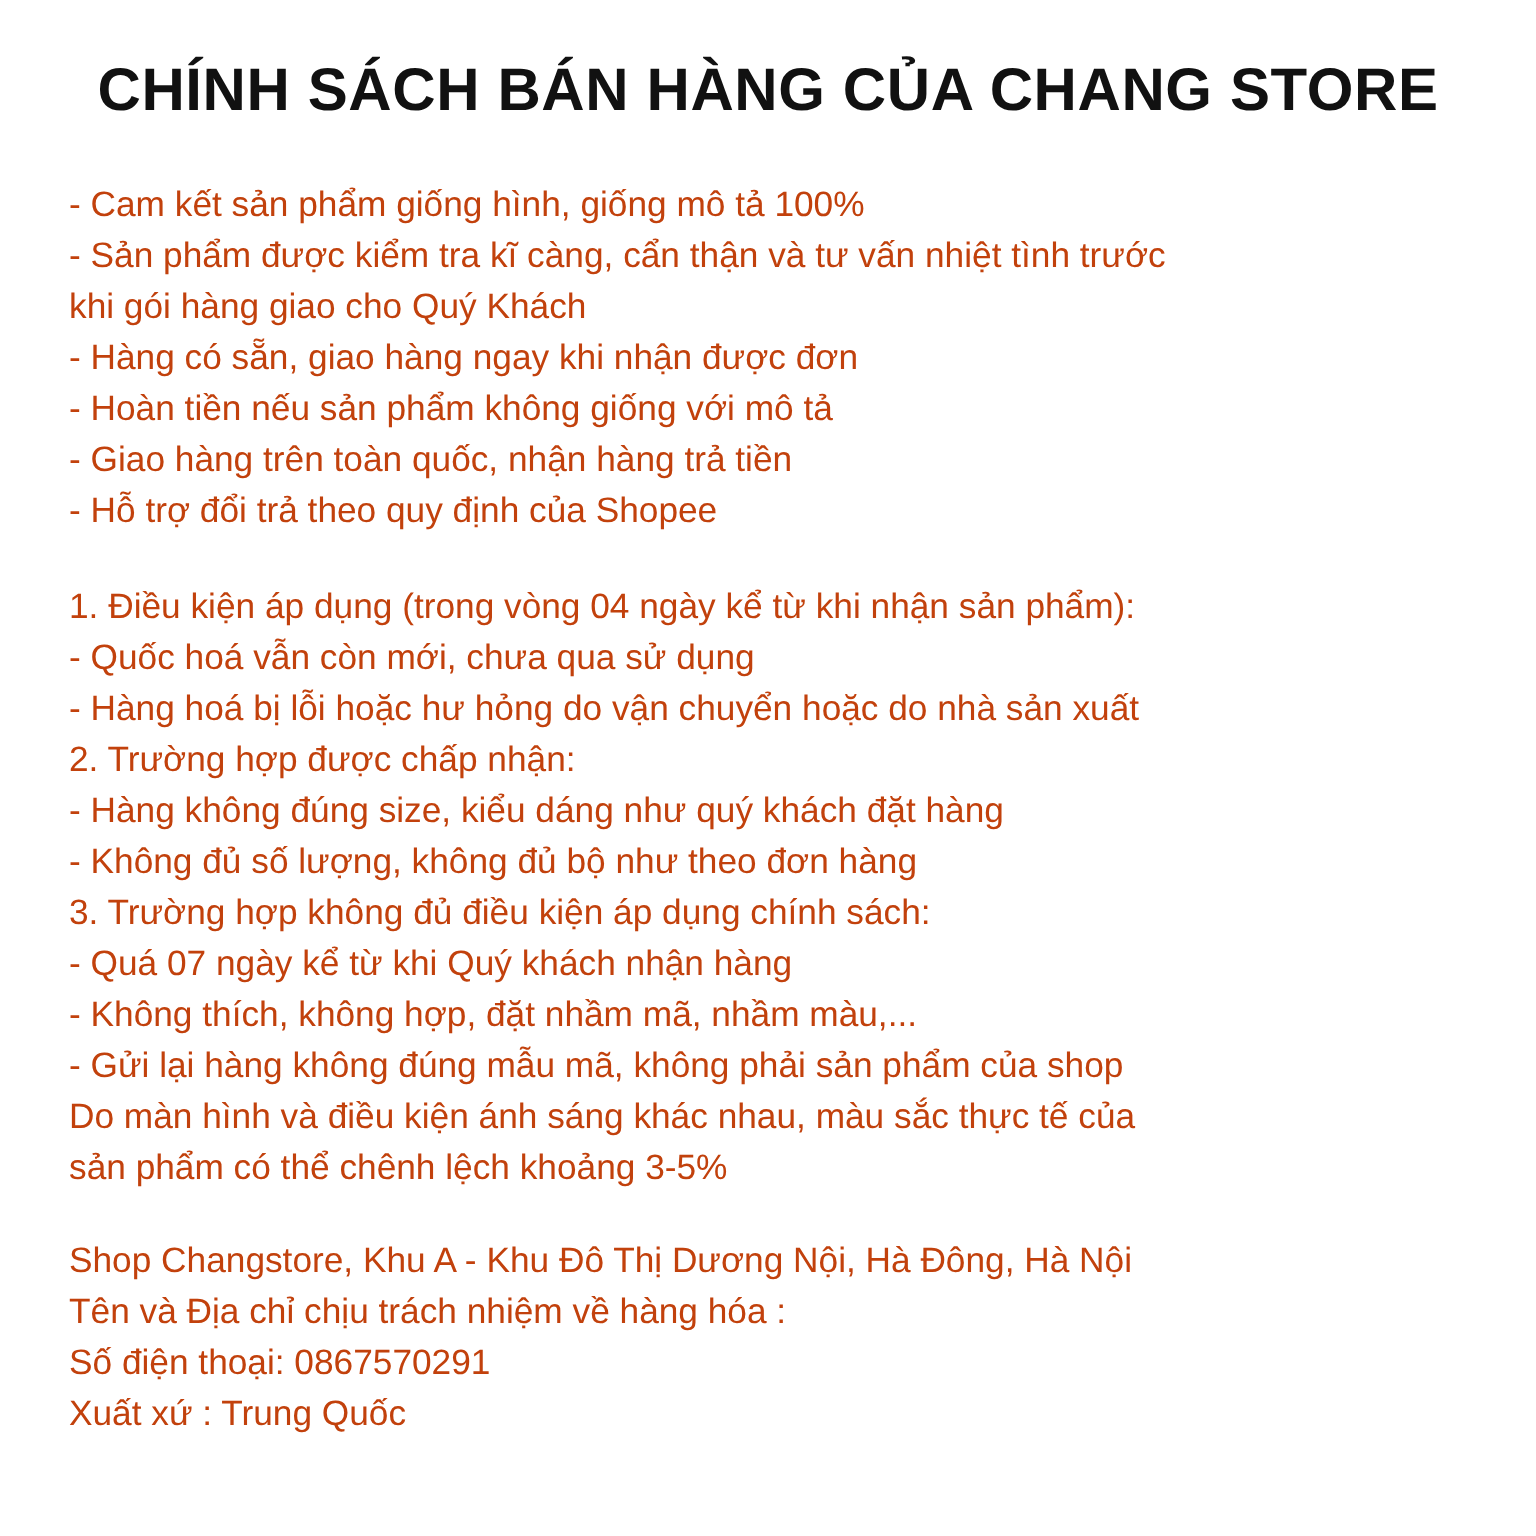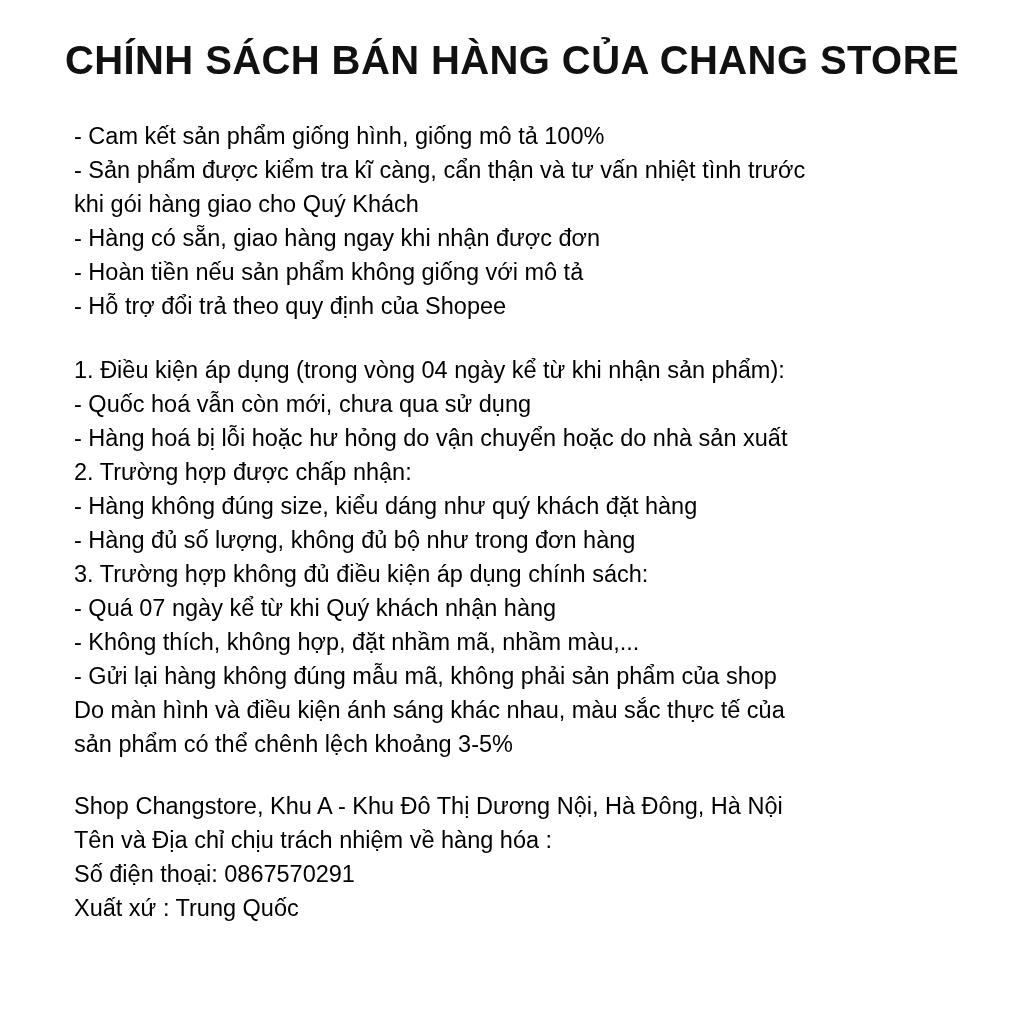--- a/index.html
+++ b/index.html
@@ -25,22 +25,21 @@
     text-align: center;
     font-size: 40px;
     font-weight: bold;
     letter-spacing: 0.4px;
     margin: 4px 0 36px 0;
     color: #111111;
   }
   .block {
     font-size: 23.5px;
     line-height: 34px;
-    color: #000000;
-    margin-left: 28px;
+    color: #c2410c;
   }
   .line {
     white-space: pre-wrap;
   }
   .spacer {
     height: 30px;
   }
   .spacer-small {
     height: 28px;
   }
@@ -51,32 +50,33 @@
 <div class="page">
 
   <div class="doc-title">CHÍNH SÁCH BÁN HÀNG CỦA CHANG STORE</div>
 
   <div class="block">
     <div class="line">- Cam kết sản phẩm giống hình, giống mô tả 100%</div>
     <div class="line">- Sản phẩm được kiểm tra kĩ càng, cẩn thận và tư vấn nhiệt tình trước</div>
     <div class="line">khi gói hàng giao cho Quý Khách</div>
     <div class="line">- Hàng có sẵn, giao hàng ngay khi nhận được đơn</div>
     <div class="line">- Hoàn tiền nếu sản phẩm không giống với mô tả</div>
+    <div class="line">- Giao hàng trên toàn quốc, nhận hàng trả tiền</div>
     <div class="line">- Hỗ trợ đổi trả theo quy định của Shopee</div>
   </div>
 
   <div class="spacer"></div>
 
   <div class="block">
     <div class="line">1. Điều kiện áp dụng (trong vòng 04 ngày kể từ khi nhận sản phẩm):</div>
     <div class="line">- Quốc hoá vẫn còn mới, chưa qua sử dụng</div>
     <div class="line">- Hàng hoá bị lỗi hoặc hư hỏng do vận chuyển hoặc do nhà sản xuất</div>
     <div class="line">2. Trường hợp được chấp nhận:</div>
     <div class="line">- Hàng không đúng size, kiểu dáng như quý khách đặt hàng</div>
-    <div class="line">- Hàng đủ số lượng, không đủ bộ như trong đơn hàng</div>
+    <div class="line">- Không đủ số lượng, không đủ bộ như theo đơn hàng</div>
     <div class="line">3. Trường hợp không đủ điều kiện áp dụng chính sách:</div>
     <div class="line">- Quá 07 ngày kể từ khi Quý khách nhận hàng</div>
     <div class="line">- Không thích, không hợp, đặt nhầm mã, nhầm màu,...</div>
     <div class="line">- Gửi lại hàng không đúng mẫu mã, không phải sản phẩm của shop</div>
     <div class="line">Do màn hình và điều kiện ánh sáng khác nhau, màu sắc thực tế của</div>
     <div class="line">sản phẩm có thể chênh lệch khoảng 3-5%</div>
   </div>
 
   <div class="spacer-small"></div>
 

